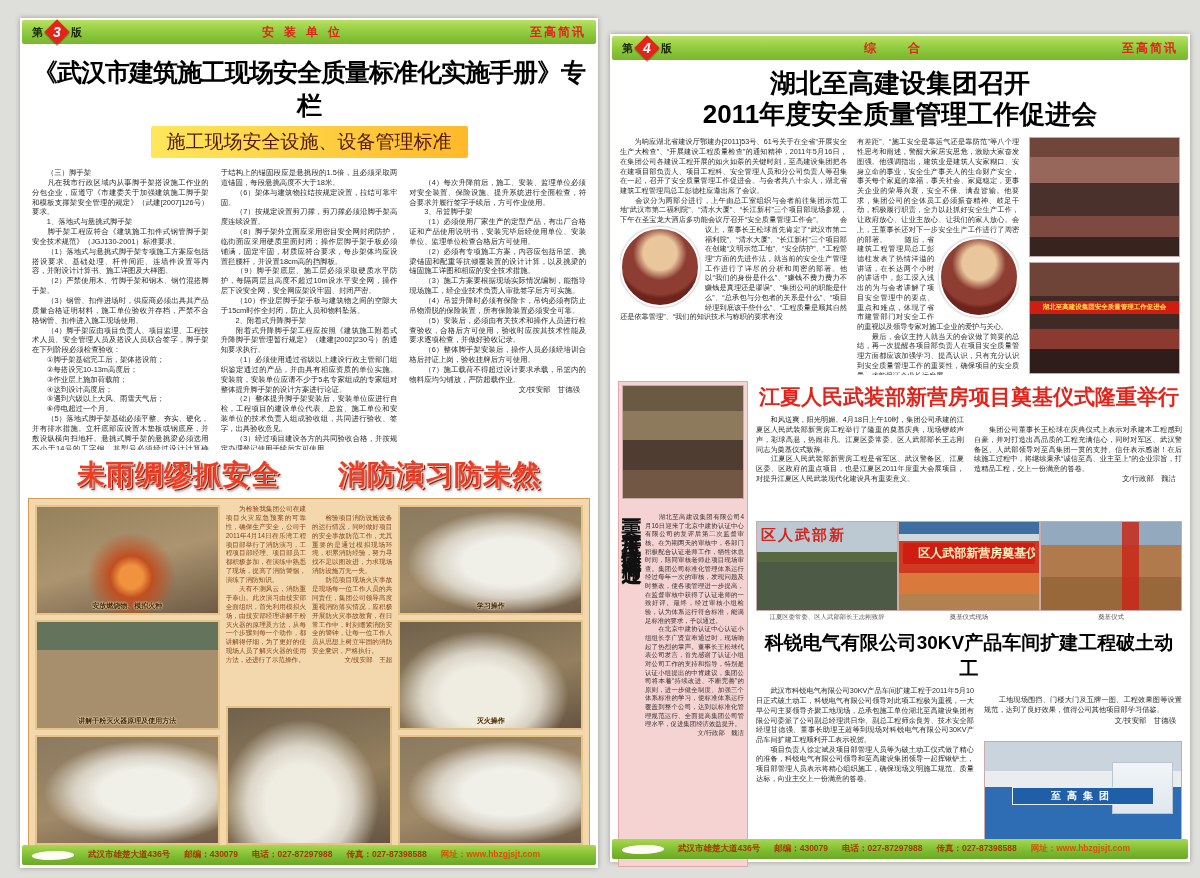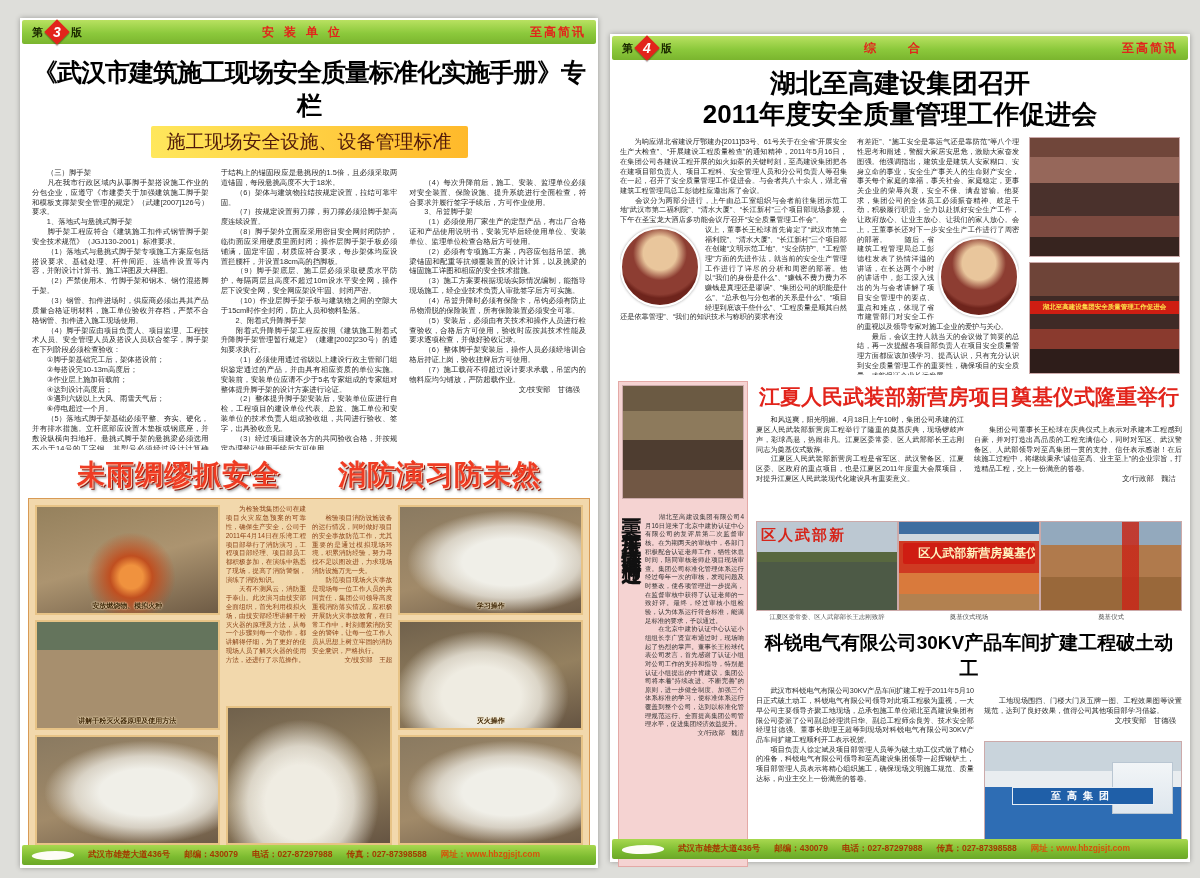--- a/index.html
+++ b/index.html
@@ -72,21 +72,21 @@
   .ph-speech{background:linear-gradient(180deg,#bcc8d2 0 34%,#58683f 34% 46%,#4d5a46 46%);}
   .ph-cere{background:linear-gradient(180deg,#3f6ea0 0 14%,#d0d8de 14% 22%,#cf3a22 22% 58%,#d97a3c 58% 82%,#b28150 82%);}
   .ph-dig{background:linear-gradient(90deg,rgba(0,0,0,0) 0 58%,rgba(200,40,25,.85) 58% 70%,rgba(0,0,0,0) 70%),linear-gradient(180deg,#93a9bd 0 26%,#b07a4c 26% 62%,#99683a 62%);}
   .ph-overlay-text{position:absolute;top:4px;left:4px;font-size:15px;font-weight:900;color:#d6251a;letter-spacing:2px;white-space:nowrap;}
   .a2banner{position:absolute;top:24%;left:3%;right:3%;background:#cf1d12;color:#fff3c0;font-size:12px;font-weight:bold;text-align:right;padding:2px 15px;border-radius:2px;white-space:nowrap;overflow:hidden;}
   .caption-under{font-size:6.4px;color:#555;text-align:center;margin-top:2px;}
 
   .a3head{color:#000;font-size:19px;font-weight:900;text-align:center;margin:8px 0 4px;}
   .a3wrap{display:flex;gap:10px;flex:1;overflow:hidden;}
   .a3col1{width:218px;font-size:7.2px;line-height:1.35;color:#2a2a2a;text-align:justify;white-space:pre-line;overflow:hidden;}
-  .a3right{flex:1;display:flex;flex-direction:column;}
+  .a3right{flex:1;display:flex;flex-direction:column;font-family:Liberation Serif, serif;}
   .a3col2{font-size:7.2px;line-height:1.35;color:#2a2a2a;text-align:justify;white-space:pre-line;}
   .gatephoto{position:relative;margin-top:6px;height:112px;border:1px solid #caa;overflow:hidden;
     background:linear-gradient(180deg,#c9d4dc 0 26%,#e9edf0 26% 40%,#2e6db4 40% 100%);}
   .gatebar{position:absolute;top:40%;left:14%;right:14%;height:16px;background:#1f5fa8;border:1px solid #e7eef5;display:flex;align-items:center;justify-content:center;}
   .gatetext{color:#fff;font-size:10px;font-weight:900;letter-spacing:6px;}
   .gatesign{position:absolute;right:4%;top:18%;width:30%;height:44%;background:linear-gradient(180deg,#f2f5f7,#dfe7ee);border:1px solid #b9c6d2;}
 
   .footerbar{position:absolute;left:2px;right:2px;bottom:3px;height:20px;border-radius:2px;
     background:linear-gradient(180deg,#a8d84f 0%,#7cbb30 60%,#6ca828 100%);
     display:flex;align-items:center;gap:14px;padding:0 10px;}

